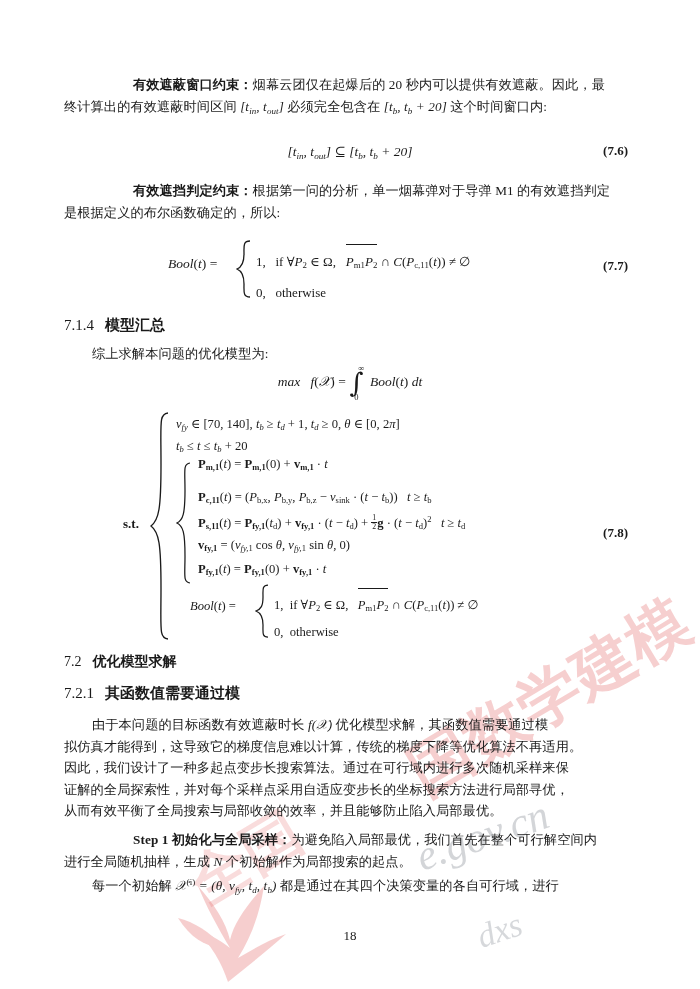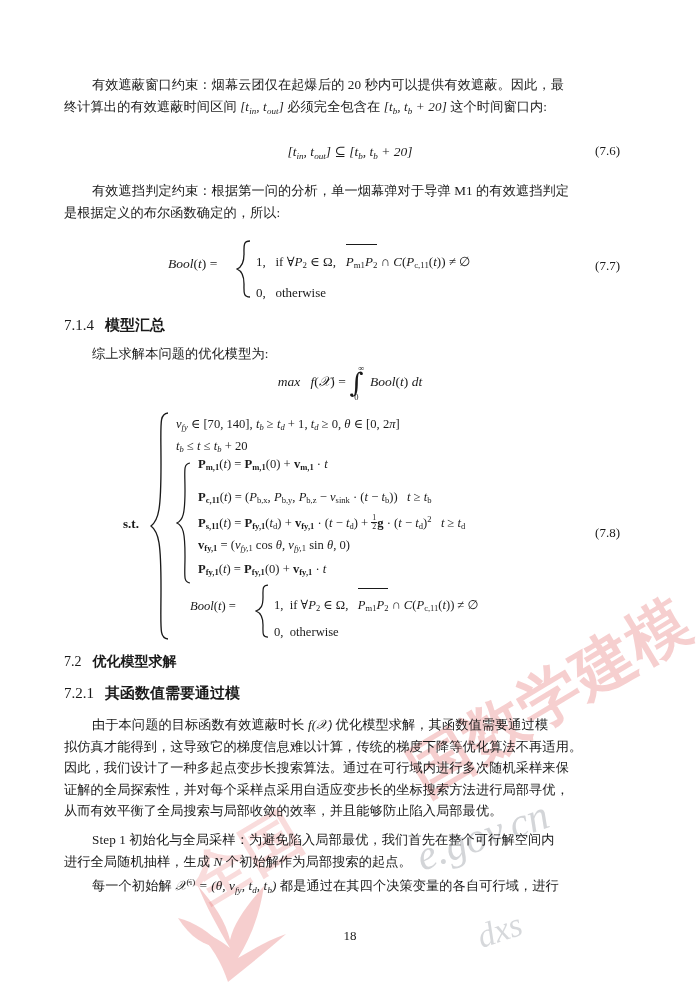--- a/index.html
+++ b/index.html
@@ -79,21 +79,21 @@
     z-index: 2;
   }
 
   .para {
     position: absolute;
     font-size: 13.2px;
     line-height: 21.5px;
     text-align: justify;
     letter-spacing: 0.1px;
   }
-  .lead { font-weight: 400; }
+  .lead { font-weight: 700; margin-left: 41px; }
 
   .heading {
     position: absolute;
     font-weight: 700;
     font-size: 15px;
     white-space: nowrap;
   }
   .heading .num {
     font-weight: 400;
     font-family: "Liberation Serif", serif;
@@ -103,22 +103,23 @@
   .eq-row {
     position: absolute;
     width: 100%;
   }
   .eq-body {
     position: absolute;
     font-family: "Liberation Serif", "DejaVu Serif", serif;
   }
   .eq-num {
     position: absolute;
-    right: 80px;
+    right: 72px;
     font-size: 13px;
+    font-weight: bold;
   }
 
   
   .mi { font-style: italic; }
   .mup { font-style: normal; }
   .mbf { font-weight: 700; font-style: normal; }
   .msub {
     font-size: 0.68em;
     vertical-align: -0.28em;
   }

